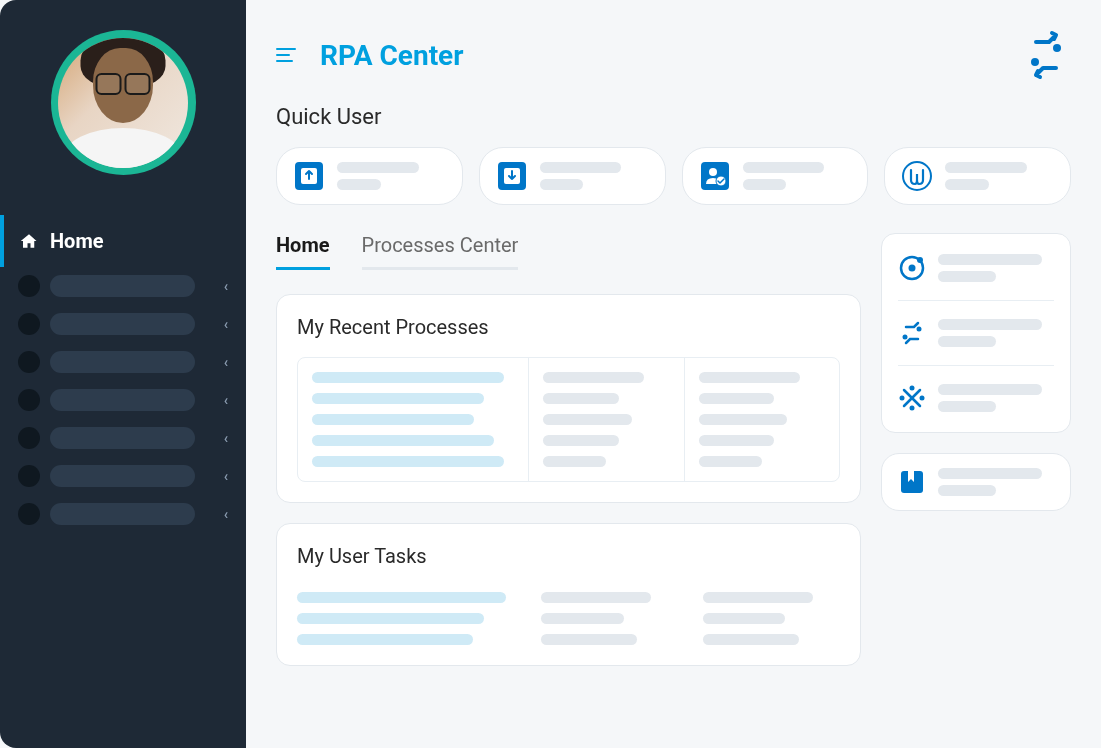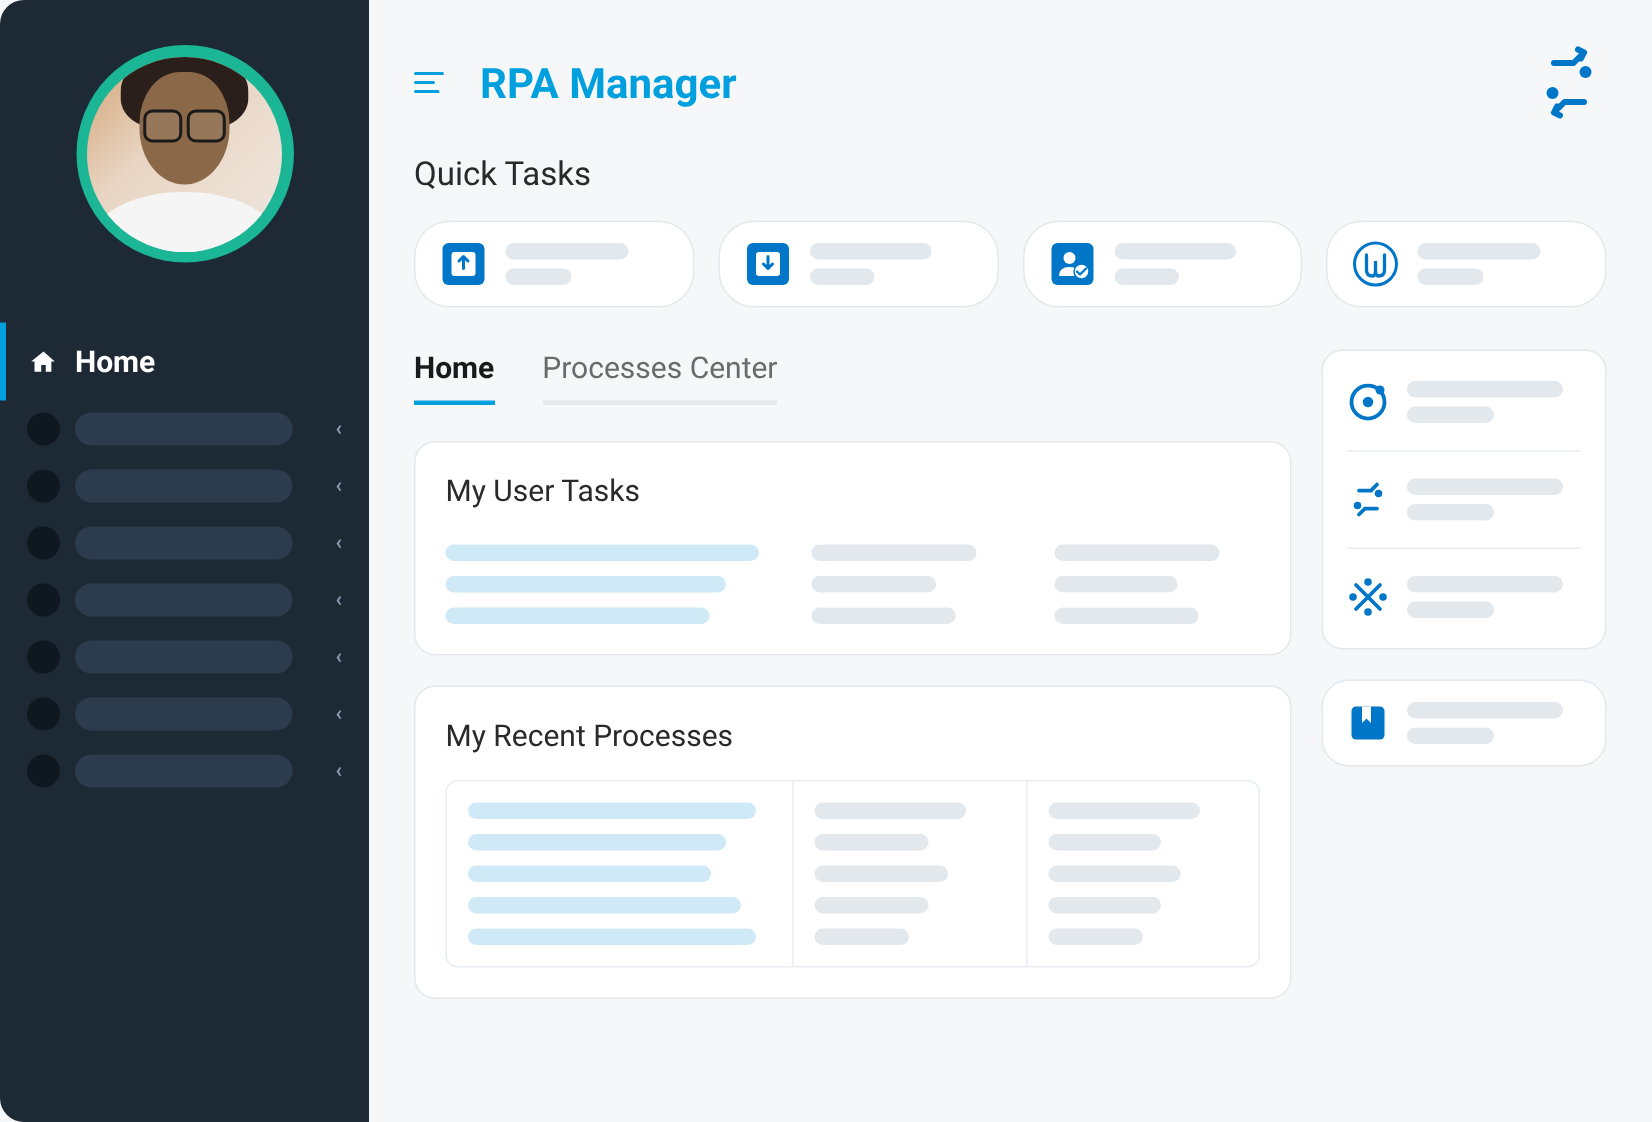--- a/index.html
+++ b/index.html
@@ -439,31 +439,31 @@
 
   <main class="main">
 
     <div class="header">
       <div class="header-left">
         <svg class="menu-icon" viewBox="0 0 20 16" fill="none" stroke="currentColor" stroke-width="2" stroke-linecap="round">
           <line x1="1" y1="2" x2="19" y2="2"></line>
           <line x1="1" y1="8" x2="13" y2="8"></line>
           <line x1="1" y1="14" x2="16" y2="14"></line>
         </svg>
-        <h1 class="app-title">RPA Manager</h1>
+        <h1 class="app-title">RPA Center</h1>
       </div>
       <svg class="header-logo" viewBox="0 0 50 50" fill="none">
         <path d="M15 12 L28 12 L35 5 M35 5 L31 3 M35 5 L33 9" stroke="#0076c8" stroke-width="4" stroke-linecap="round" stroke-linejoin="round"></path>
         <circle cx="36" cy="18" r="4" fill="#0076c8"></circle>
         <path d="M35 38 L22 38 L15 45 M15 45 L19 47 M15 45 L17 41" stroke="#0076c8" stroke-width="4" stroke-linecap="round" stroke-linejoin="round"></path>
         <circle cx="14" cy="32" r="4" fill="#0076c8"></circle>
       </svg>
     </div>
 
-    <h2 class="section-title">Quick Tasks</h2>
+    <h2 class="section-title">Quick User</h2>
 
     <div class="quick-links-row">
       <div class="quick-link-card">
         <svg class="quick-link-icon" viewBox="0 0 32 32">
           <rect x="2" y="2" width="28" height="28" rx="4" fill="#0076c8"></rect>
           <rect x="8" y="8" width="16" height="16" rx="2" fill="#fff"></rect>
           <path d="M16 11 L16 19 M13 14 L16 11 L19 14" stroke="#0076c8" stroke-width="2" fill="none" stroke-linecap="round" stroke-linejoin="round"></path>
         </svg>
         <div class="quick-link-content">
           <div class="skeleton-line med"></div>
@@ -508,41 +508,20 @@
 
     <div class="content-split">
       <div class="content-left">
 
         <div class="tabs">
           <div class="tab active">Home</div>
           <div class="tab">Processes Center</div>
         </div>
 
         <div class="panel">
-          <h3 class="panel-title">My User Tasks</h3>
-          <div class="tasks-body">
-            <div class="tasks-col wide">
-              <div class="skel-blue w95"></div>
-              <div class="skel-blue w85"></div>
-              <div class="skel-blue w80"></div>
-            </div>
-            <div class="tasks-col">
-              <div class="skel-gray w80"></div>
-              <div class="skel-gray w60"></div>
-              <div class="skel-gray w70"></div>
-            </div>
-            <div class="tasks-col">
-              <div class="skel-gray w80"></div>
-              <div class="skel-gray w60"></div>
-              <div class="skel-gray w70"></div>
-            </div>
-          </div>
-        </div>
-
-        <div class="panel">
           <h3 class="panel-title">My Recent Processes</h3>
           <div class="panel-body-cols">
             <div class="panel-col wide">
               <div class="skel-blue w95"></div>
               <div class="skel-blue w85"></div>
               <div class="skel-blue w80"></div>
               <div class="skel-blue w90"></div>
               <div class="skel-blue w95"></div>
             </div>
             <div class="panel-col">
@@ -551,20 +530,41 @@
               <div class="skel-gray w70"></div>
               <div class="skel-gray w60"></div>
               <div class="skel-gray w50"></div>
             </div>
             <div class="panel-col">
               <div class="skel-gray w80"></div>
               <div class="skel-gray w60"></div>
               <div class="skel-gray w70"></div>
               <div class="skel-gray w60"></div>
               <div class="skel-gray w50"></div>
+            </div>
+          </div>
+        </div>
+
+        <div class="panel">
+          <h3 class="panel-title">My User Tasks</h3>
+          <div class="tasks-body">
+            <div class="tasks-col wide">
+              <div class="skel-blue w95"></div>
+              <div class="skel-blue w85"></div>
+              <div class="skel-blue w80"></div>
+            </div>
+            <div class="tasks-col">
+              <div class="skel-gray w80"></div>
+              <div class="skel-gray w60"></div>
+              <div class="skel-gray w70"></div>
+            </div>
+            <div class="tasks-col">
+              <div class="skel-gray w80"></div>
+              <div class="skel-gray w60"></div>
+              <div class="skel-gray w70"></div>
             </div>
           </div>
         </div>
 
       </div>
 
       <div class="content-right">
         <div class="side-panel">
           <div class="side-item">
             <svg class="side-icon" viewBox="0 0 28 28">

